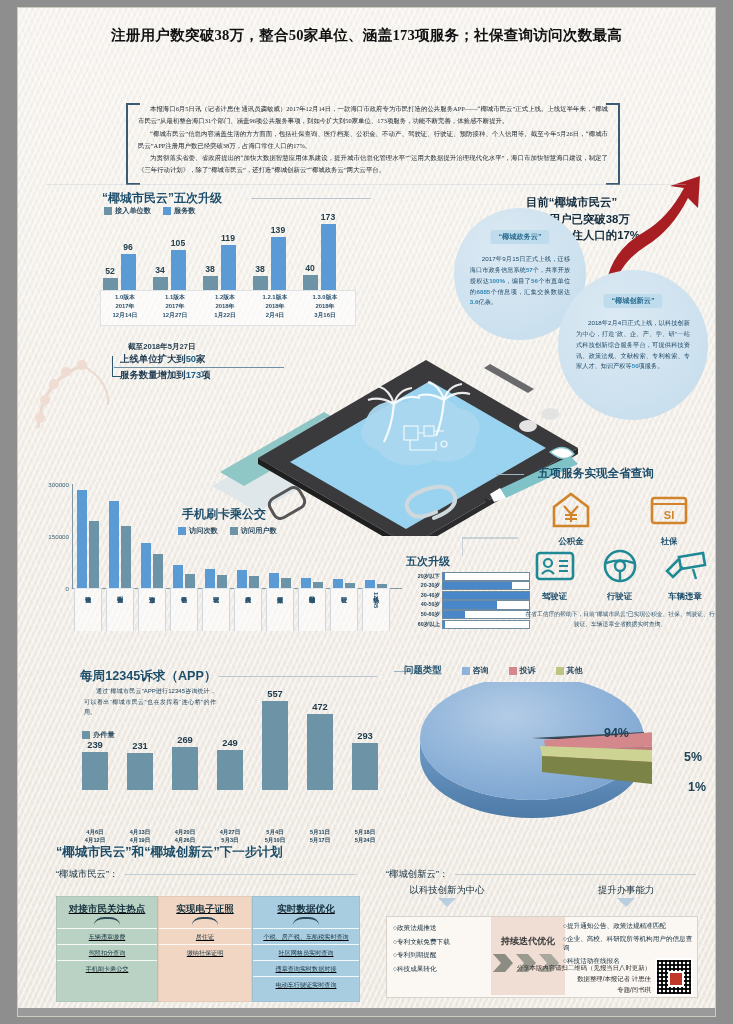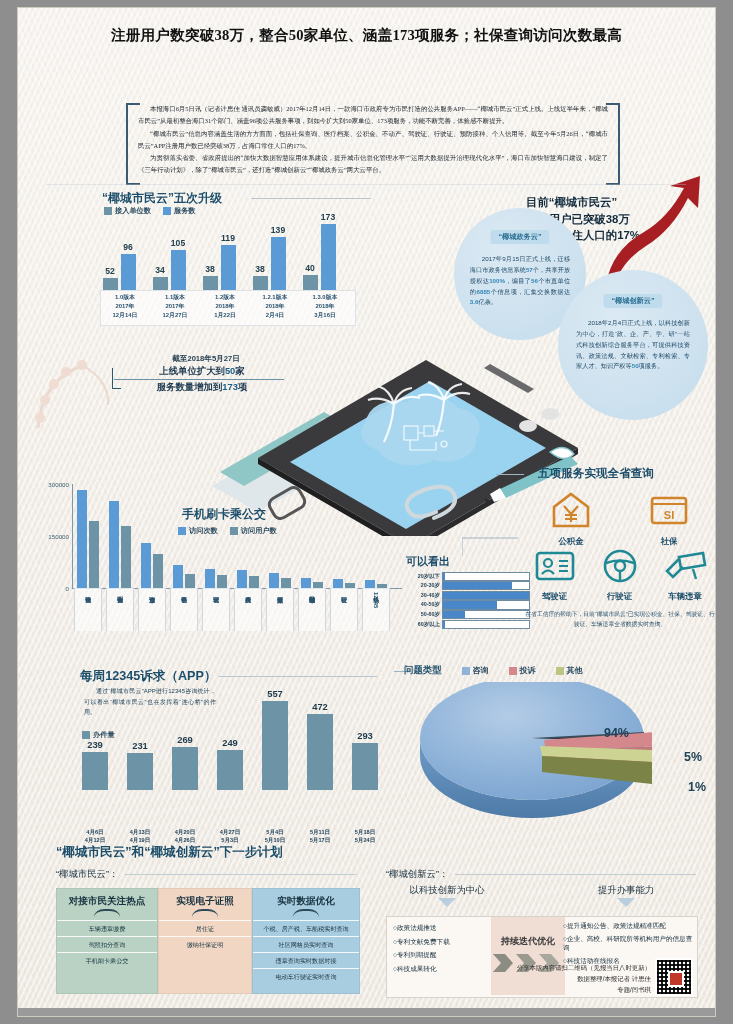--- a/index.html
+++ b/index.html
@@ -79,21 +79,21 @@
   .bub-tag{
     position:absolute;left:50%;transform:translateX(-50%);
     background:#bfdcec;color:#2d6f93;font-size:7.2px;font-weight:bold;
     padding:2px 8px;border-radius:3px;white-space:nowrap;
   }
   .bub-tag::after{content:"";position:absolute;left:50%;margin-left:-4px;bottom:-4px;border:4px solid transparent;border-top-color:#bfdcec;}
   .bub-txt{position:absolute;left:12%;right:12%;font-size:6.2px;line-height:1.75;color:#1d4663;text-align:justify;text-indent:12px;}
   .hi{color:#2f86b8;font-weight:bold;}
 
   
-  .note{position:absolute;left:96px;top:346px;width:170px;text-align:center;}
+  .note{position:absolute;left:96px;top:334px;width:170px;}
   .note .d{font-size:7.6px;color:#1f3b4d;font-weight:bold;margin-left:14px;}
   .note .l1,.note .l2{font-size:9.4px;color:#1b3850;font-weight:bold;padding:1px 0 1px 6px;}
   .note .l1{border-bottom:1px solid #6d90a5;}
   .note .num{color:#1c5f86;}
   .note .arw{position:absolute;left:-2px;top:14px;width:8px;height:20px;border-left:1.6px solid #2c5570;border-bottom:1.6px solid #2c5570;}
 
   
   #c2{left:24px;top:462px;width:360px;height:160px;}
   #c2 .t{position:absolute;left:140px;top:36px;}
   #c2 .legend{left:136px;top:56px;}
@@ -140,21 +140,21 @@
   #pie .legend{left:8px;top:8px;font-size:8px;gap:20px;}
   #pie .tlabel{position:absolute;left:8px;top:8px;font-size:9.4px;font-weight:bold;color:#1d4e6b;}
   #pie .hook{position:absolute;left:-10px;top:13px;width:14px;height:1px;background:#9fb4c1;}
   .pie-pct{position:absolute;font-size:12.4px;font-weight:bold;color:#1d4257;}
 
   
   #plans{left:38px;top:836px;width:640px;height:150px;}
   .plans-title{font-size:12.6px;font-weight:bold;color:#1b4c68;}
   .sub-h{font-size:9.4px;font-weight:normal;color:#17303f;white-space:nowrap;}
   .sub-rule{height:1px;background:#c3cdd4;}
-  .pcol{position:absolute;top:4px;border:1px solid rgba(0,0,0,.06);}
+  .pcol{position:absolute;top:12px;border:1px solid rgba(0,0,0,.06);text-decoration:underline;}
   .pcol .ph{font-size:9.6px;font-weight:bold;color:#17323f;text-align:center;padding:6px 0 0;}
   .brace{width:26px;height:7px;margin:1px auto 2px;border-top:2px solid #2f4a59;border-radius:40% 40% 0 0/90% 90% 0 0;}
   .pitem{font-size:6.1px;color:#16323f;text-align:center;padding:3px 4px;border-top:1px solid rgba(255,255,255,.85);line-height:1.5;}
   .pitem:first-of-type{border-top:none;}
   .ilist{font-size:6.6px;color:#132b38;line-height:2.05;}
   .ilist div{white-space:nowrap;}
   .mid-chev{position:absolute;background:#f0ded4;}
   .chev-txt{font-size:9px;font-weight:bold;color:#3a3a3a;text-align:center;}
   .dnarrow{width:0;height:0;border-left:9px solid transparent;border-right:9px solid transparent;border-top:9px solid #b9cfe0;margin:1px auto 2px;}
 
@@ -446,21 +446,21 @@
         <div class="c2-tube" style="left: 258px;">
           <span class="c2-lbl">行驶证</span>
         </div>
         <div class="c2-tube" style="left: 290px;">
           <span class="c2-lbl">热线12345</span>
         </div>
       </div>
   </div>
 
   <div class="abs" id="age">
-    <div class="t sec-title">可以看出</div>
+    <div class="t sec-title">五次升级</div>
     <svg class="abs" style="left:56px;top:-18px;width:56px;height:22px;" viewBox="0 0 56 22">
       <path d="M0,20 L0,2 L56,2" fill="none" stroke="#9fb4c1" stroke-width="1"></path>
     </svg>
     <div id="agerows" style="position:absolute;left:0;top:18px;">
         <div class="age-row" style="top: 0px;">
           <span class="age-name">20岁以下</span>
           <span class="age-track">
             <span class="age-fill" style="width:2%"></span>
           </span>
         </div>

